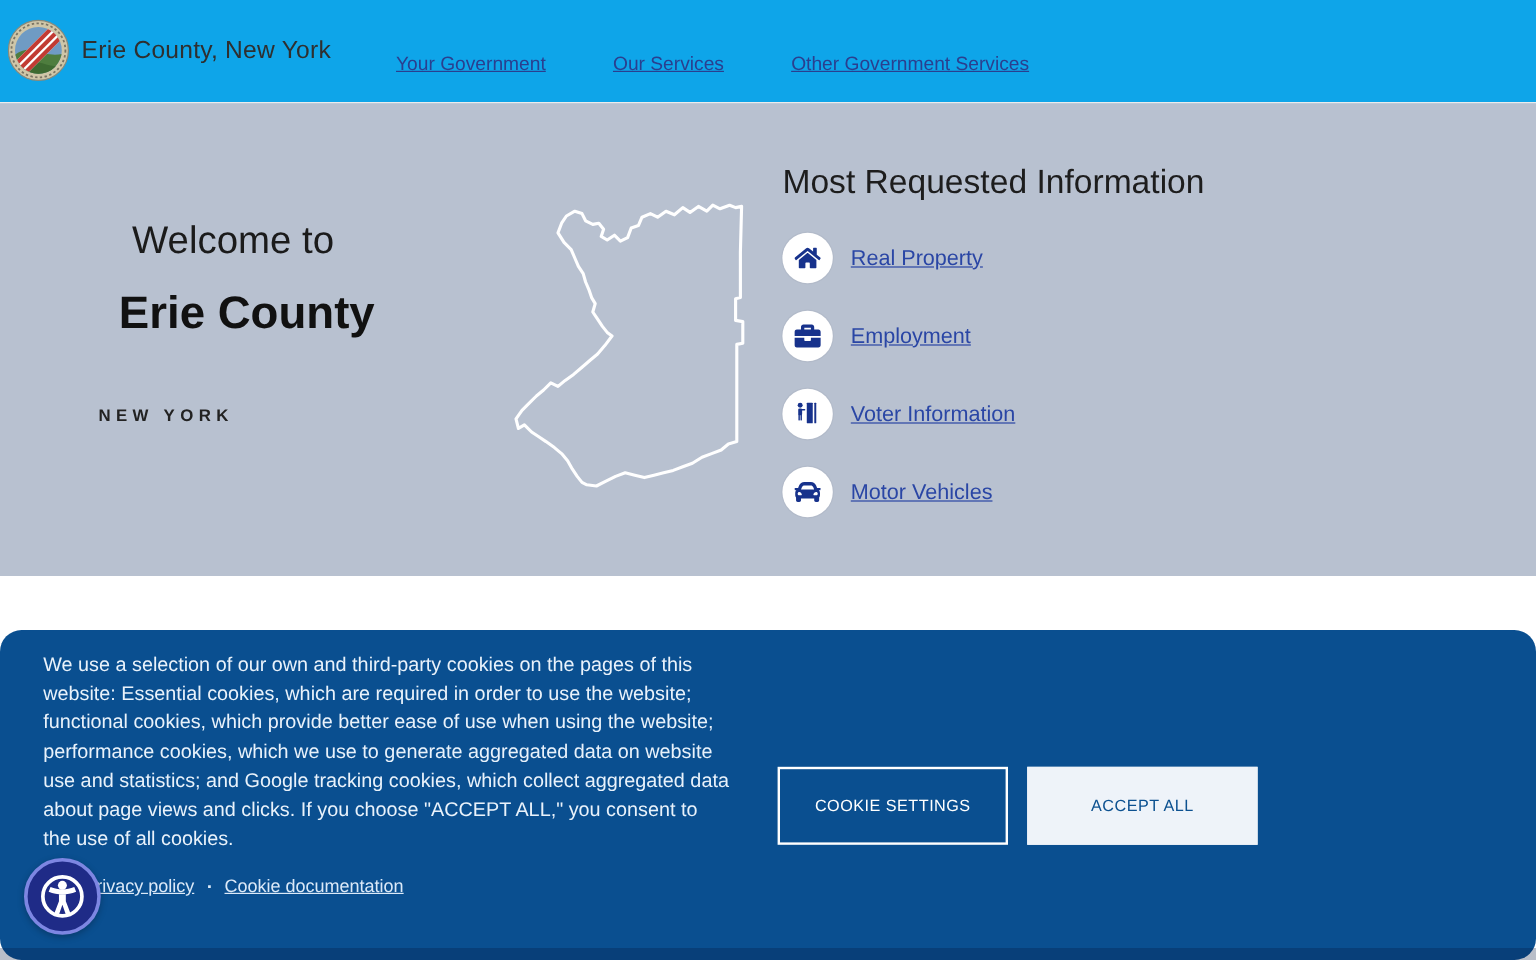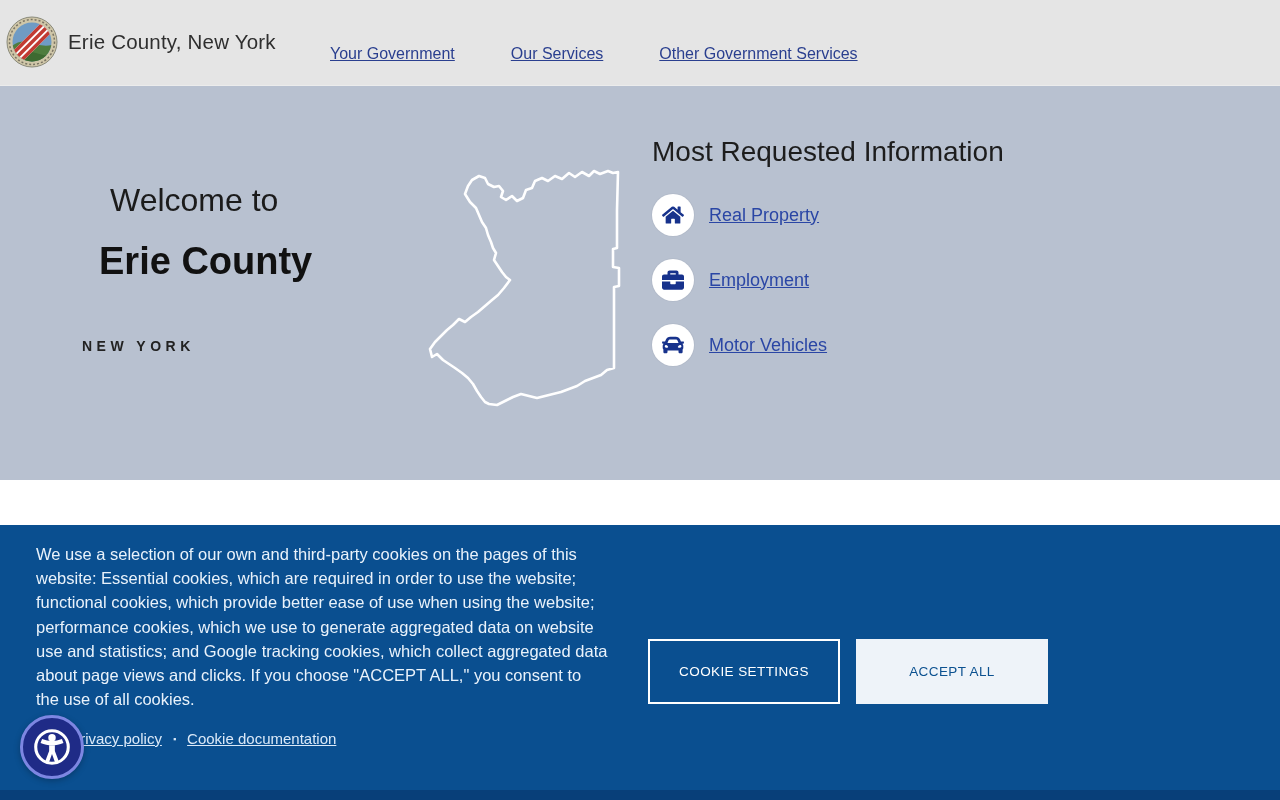--- a/index.html
+++ b/index.html
@@ -6,21 +6,21 @@
   html,body { width:1280px; height:800px; overflow:hidden; }
   body {
     font-family:"Liberation Sans", sans-serif;
     background:#ffffff;
     position:relative;
   }
 
   
   .header {
     position:absolute; left:0; top:0; width:1280px; height:86px;
-    background:#e5e5e5; border-bottom:1px solid #ececec;
+    background:#0ea5e9; border-bottom:1px solid #ececec;
   }
   .brand { position:absolute; left:6px; top:16px; display:flex; align-items:center; gap:10px; cursor:pointer; }
   .brand svg { display:block; }
   .site-title { font-size:20.5px; color:#2f2f2f; letter-spacing:0.2px; }
   .main-nav {
     position:absolute; left:330px; top:0; height:108px;
     display:flex; align-items:center; gap:56px;
   }
   .main-nav a {
     font-size:16px; color:#2a3f8f; text-decoration:underline; cursor:pointer;
@@ -44,20 +44,21 @@
     display:flex; align-items:center; justify-content:center; flex:0 0 auto;
     box-shadow:0 0 0 1px rgba(0,0,0,0.03);
   }
   .icon-circle svg { width:22px; height:22px; fill:#17328c; }
   .mri-item a { font-size:18px; color:#2a46a5; text-decoration:underline; }
 
   
   .cookie-banner {
     position:absolute; left:0; top:525px; width:1280px; height:275px;
     background:#0a4f90;
+    border-radius:18px;
   }
   .cookie-message {
     position:absolute; left:36px; top:17px; width:572px;
     font-size:16.5px; line-height:24.2px; color:#e9f2fb;
   }
   .cookie-buttons {
     position:absolute; left:648px; top:114px; display:flex; gap:16px;
   }
   .cookie-btn {
     width:192px; height:65px; display:flex; align-items:center; justify-content:center;
@@ -146,20 +147,34 @@
 
     <div class="mri-item">
       <span class="icon-circle">
         <svg viewBox="0 0 512 512">
             <path d="M320 336c0 8.84-7.16 16-16 16h-96c-8.84 0-16-7.16-16-16v-48H0v144c0 25.6 22.4 48 48 48h416c25.6 0 48-22.4 48-48V288H320v48zm144-208h-80V80c0-25.6-22.4-48-48-48H176c-25.6 0-48 22.4-48 48v48H48c-25.6 0-48 22.4-48 48v80h512v-80c0-25.6-22.4-48-48-48zm-144 0H192V96h128v32z"></path>
           </svg>
       </span>
       <a>Employment</a>
     </div>
 
+    <div class="mri-item">
+      <span class="icon-circle">
+        <svg viewBox="0 0 512 512">
+          <circle cx="112" cy="88" r="48"></circle>
+          <rect x="74" y="148" width="76" height="130" rx="24"></rect>
+          <rect x="120" y="160" width="92" height="30" rx="15"></rect>
+          <rect x="78" y="262" width="28" height="118" rx="8"></rect>
+          <rect x="118" y="262" width="28" height="118" rx="8"></rect>
+          <rect x="240" y="36" width="116" height="400" rx="12"></rect>
+          <rect x="386" y="36" width="38" height="400" rx="10"></rect>
+        </svg>
+      </span>
+      <a>Voter Information</a>
+    </div>
 
     <div class="mri-item">
       <span class="icon-circle">
         <svg viewBox="0 0 512 512">
             <path d="M499.99 176h-59.87l-16.64-41.6C406.38 91.63 365.57 64 319.5 64h-127c-46.06 0-86.88 27.63-103.99 70.4L71.87 176H12.01C4.2 176-1.53 183.34.37 190.91l6 24C7.7 220.25 12.5 224 18.01 224h20.07C24.65 235.73 16 252.78 16 272v48c0 16.12 6.16 30.67 16 41.93V416c0 17.67 14.33 32 32 32h32c17.67 0 32-14.33 32-32v-32h256v32c0 17.67 14.33 32 32 32h32c17.67 0 32-14.33 32-32v-54.07c9.84-11.25 16-25.8 16-41.93v-48c0-19.22-8.65-36.27-22.07-48H494c5.51 0 10.31-3.75 11.64-9.09l6-24c1.89-7.57-3.84-14.91-11.65-14.91zm-352.06-17.83c7.29-18.22 24.94-30.17 44.57-30.17h127c19.63 0 37.28 11.95 44.57 30.17L384 208H128l19.93-49.83zM96 319.8c-19.2 0-32-12.76-32-31.9S76.8 256 96 256s48 28.71 48 47.85-28.8 15.95-48 15.95zm320 0c-19.2 0-48 3.19-48-15.95S400.8 256 420 256s32 12.76 32 31.9-12.8 31.9-32 31.9z"></path>
           </svg>
       </span>
       <a>Motor Vehicles</a>
     </div>
 

